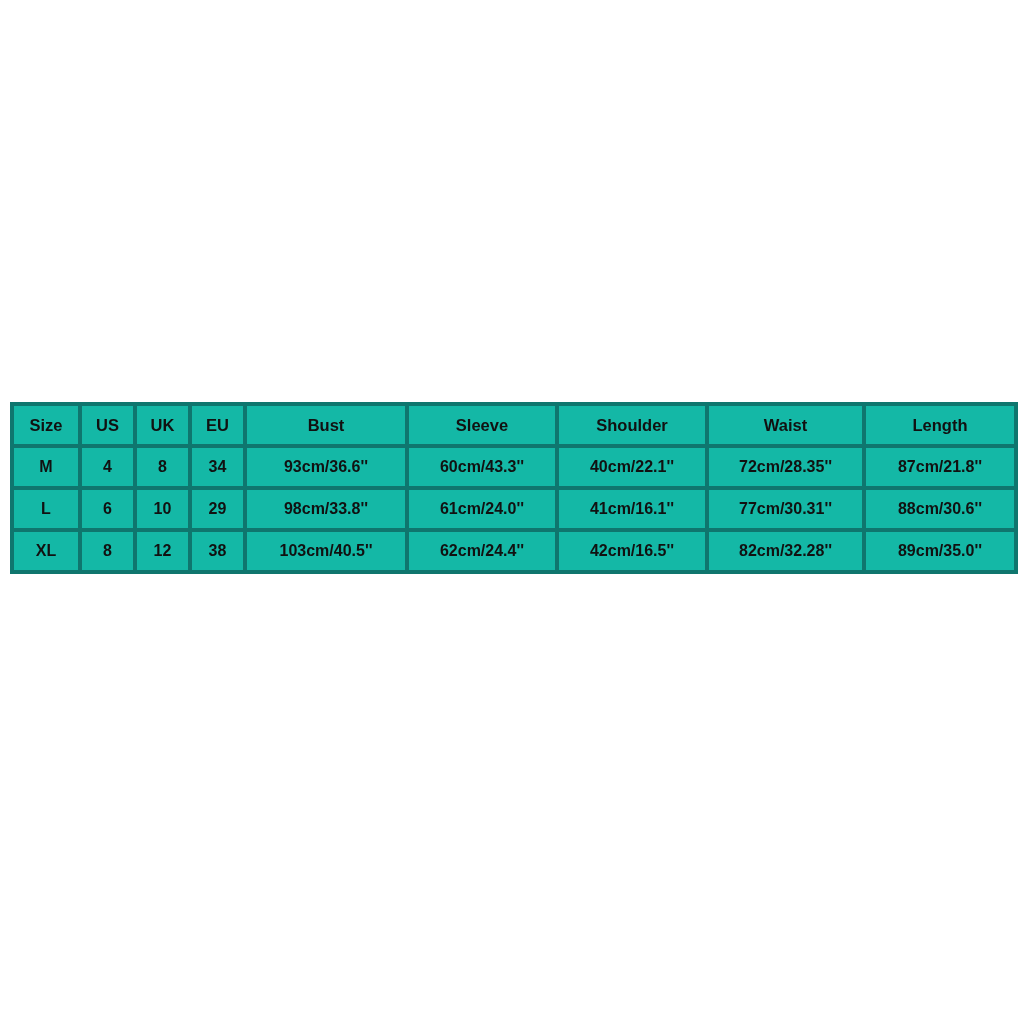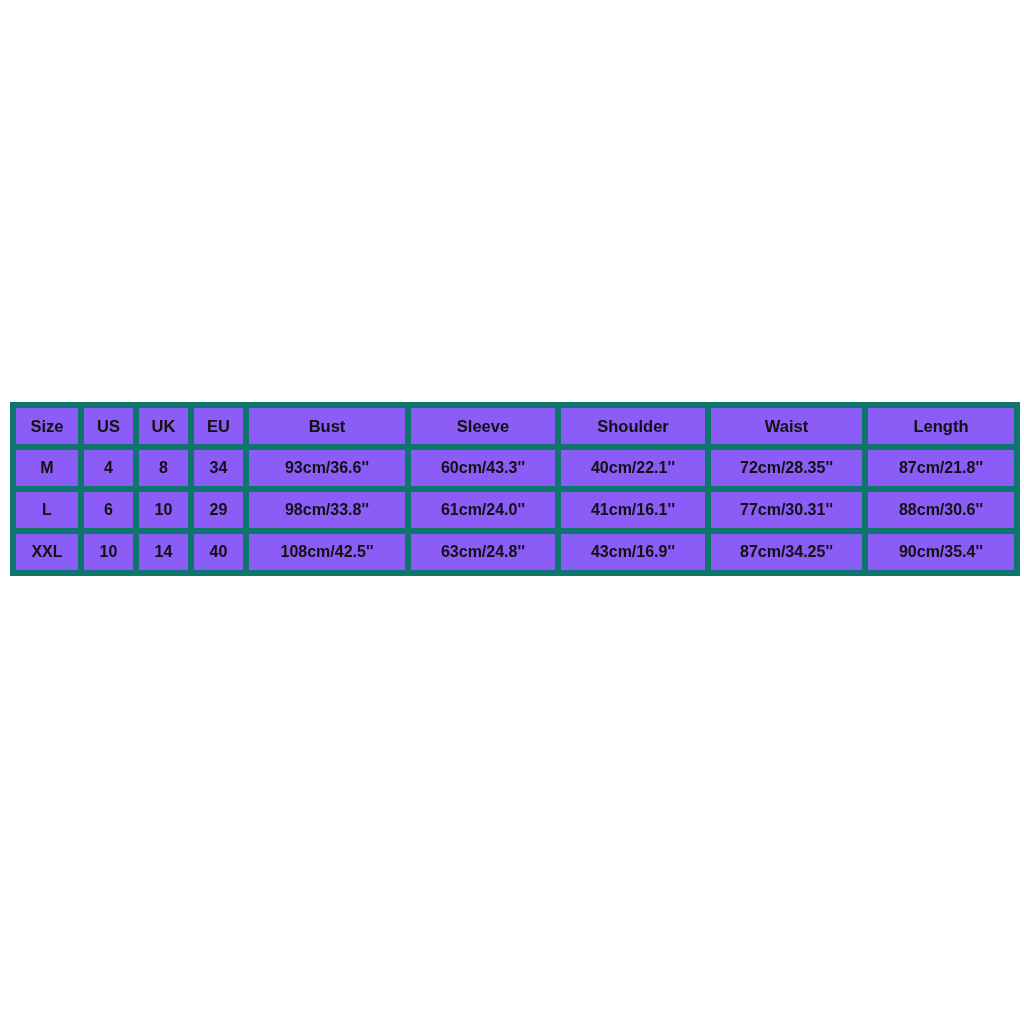--- a/index.html
+++ b/index.html
@@ -28,30 +28,30 @@
     table-layout: fixed;
     background: #ffffff;
   }
 
   table.size-chart tr {
     height: 42px;
   }
 
   table.size-chart th,
   table.size-chart td {
-    border: 6px solid #0f766e;
+    border: 4px solid #0f766e;
     text-align: center;
     vertical-align: middle;
     color: #111111;
     font-weight: bold;
     font-size: 16px;
     letter-spacing: 0px;
     padding: 0 2px;
     white-space: nowrap;
-    background: #8b5cf6;
+    background: #14b8a6;
   }
 
   table.size-chart th {
     font-size: 16.5px;
   }
 
   
   col.c-size   { width: 68px; }
   col.c-us     { width: 55px; }
   col.c-uk     { width: 55px; }
@@ -108,25 +108,25 @@
         <td>6</td>
         <td>10</td>
         <td>29</td>
         <td>98cm/33.8''</td>
         <td>61cm/24.0''</td>
         <td>41cm/16.1''</td>
         <td>77cm/30.31''</td>
         <td>88cm/30.6''</td>
       </tr>
       <tr>
-        <td>XXL</td>
-        <td>10</td>
-        <td>14</td>
-        <td>40</td>
-        <td>108cm/42.5''</td>
-        <td>63cm/24.8''</td>
-        <td>43cm/16.9''</td>
-        <td>87cm/34.25''</td>
-        <td>90cm/35.4''</td>
+        <td>XL</td>
+        <td>8</td>
+        <td>12</td>
+        <td>38</td>
+        <td>103cm/40.5''</td>
+        <td>62cm/24.4''</td>
+        <td>42cm/16.5''</td>
+        <td>82cm/32.28''</td>
+        <td>89cm/35.0''</td>
       </tr>
     </tbody>
   </table>
 </div>
 
 </body></html>

